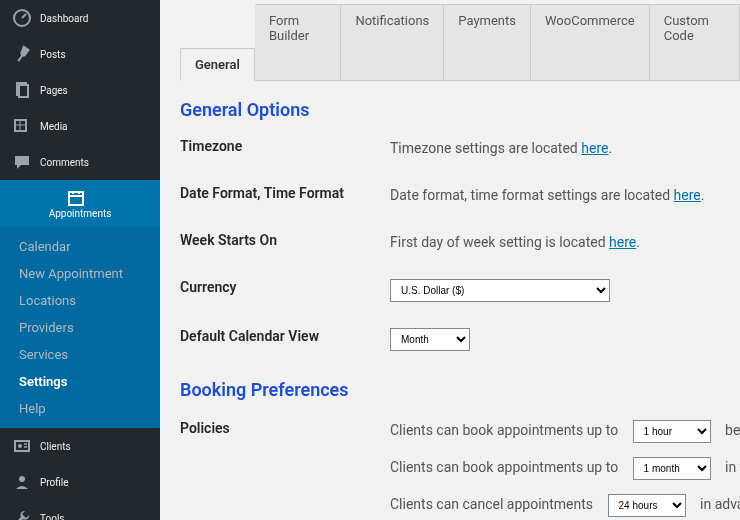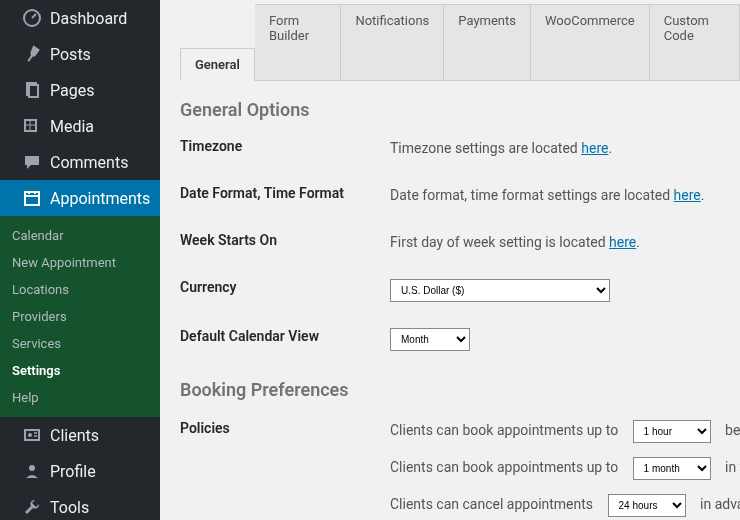--- a/index.html
+++ b/index.html
@@ -1,38 +1,38 @@
 <!DOCTYPE html>
 <html><head>
 <meta charset="utf-8">
 <style>
   * { box-sizing: border-box; margin: 0; padding: 0; }
   body { font-family: -apple-system, BlinkMacSystemFont, "Segoe UI", Roboto, sans-serif; font-size: 13px; color: #444; background: #f1f1f1; width: 740px; height: 520px; overflow: hidden; }
   .wrap { display: flex; height: 100%; }
 
   
   .sidebar { width: 160px; background: #23282d; color: #eee; flex-shrink: 0; display: flex; flex-direction: column; }
-  .sidebar-item { display: flex; align-items: center; padding: 8px 22px; color: #eee; cursor: pointer; font-size: 16px; }
+  .sidebar-item { display: flex; align-items: center; padding: 8px 12px; color: #eee; cursor: pointer; font-size: 10px; }
   .sidebar-item.top { font-weight: 400; }
   .sidebar-item .icon { width: 20px; height: 20px; margin-right: 8px; display: flex; align-items: center; justify-content: center; fill: #9ca3af; flex-shrink: 0; }
-  .sidebar-item.active { background: #0073aa; color: #fff; position: relative; }
+  .sidebar-item.active { background: #0073aa; color: #fff; position: relative; flex-direction: column; }
   .sidebar-item.active .icon { fill: #fff; }
   .sidebar-item.active::after { content: ""; position: absolute; right: -8px; top: 50%; transform: translateY(-50%); border: 8px solid transparent; border-right-color: #f1f1f1; }
-  .submenu { background: #14532d; padding: 6px 0; }
+  .submenu { background: #0369a1; padding: 6px 7px; }
   .submenu-item { display: block; padding: 6px 12px; color: #b4b9be; font-size: 13px; cursor: pointer; }
   .submenu-item.current { color: #fff; font-weight: 600; }
 
   
   .main { flex: 1; padding: 0 0 0 20px; overflow: hidden; }
   .tabs { display: flex; margin: 4px 0 18px 0; }
   .tab { padding: 8px 14px; background: #e5e5e5; border: 1px solid #ccc; margin-right: 0; font-size: 13px; color: #555; cursor: pointer; border-bottom: 1px solid #ccc; }
   .tab + .tab { border-left: none; }
   .tab.active { background: #f1f1f1; border-bottom: 1px solid #f1f1f1; font-weight: 600; color: #333; margin-top: 44px; }
 
-  h2 { font-size: 18px; font-weight: 600; color: #737373; margin-bottom: 18px; }
+  h2 { font-size: 18px; font-weight: 600; color: #1d4ed8; margin-bottom: 18px; }
   h2.section2 { margin-top: 28px; margin-bottom: 20px; }
 
   .field-row { display: flex; align-items: flex-start; margin-bottom: 26px; }
   .field-label { width: 210px; font-weight: 600; color: #23282d; font-size: 14px; flex-shrink: 0; }
   .field-desc { color: #555; font-size: 14px; line-height: 1.5; }
   .field-desc a { color: #0073aa; text-decoration: underline; }
 
   select { font-size: 10px; padding: 4px 6px; border: 1px solid #7e8993; background: #fff; }
   select.wide { width: 220px; }
   select.med { width: 80px; }

